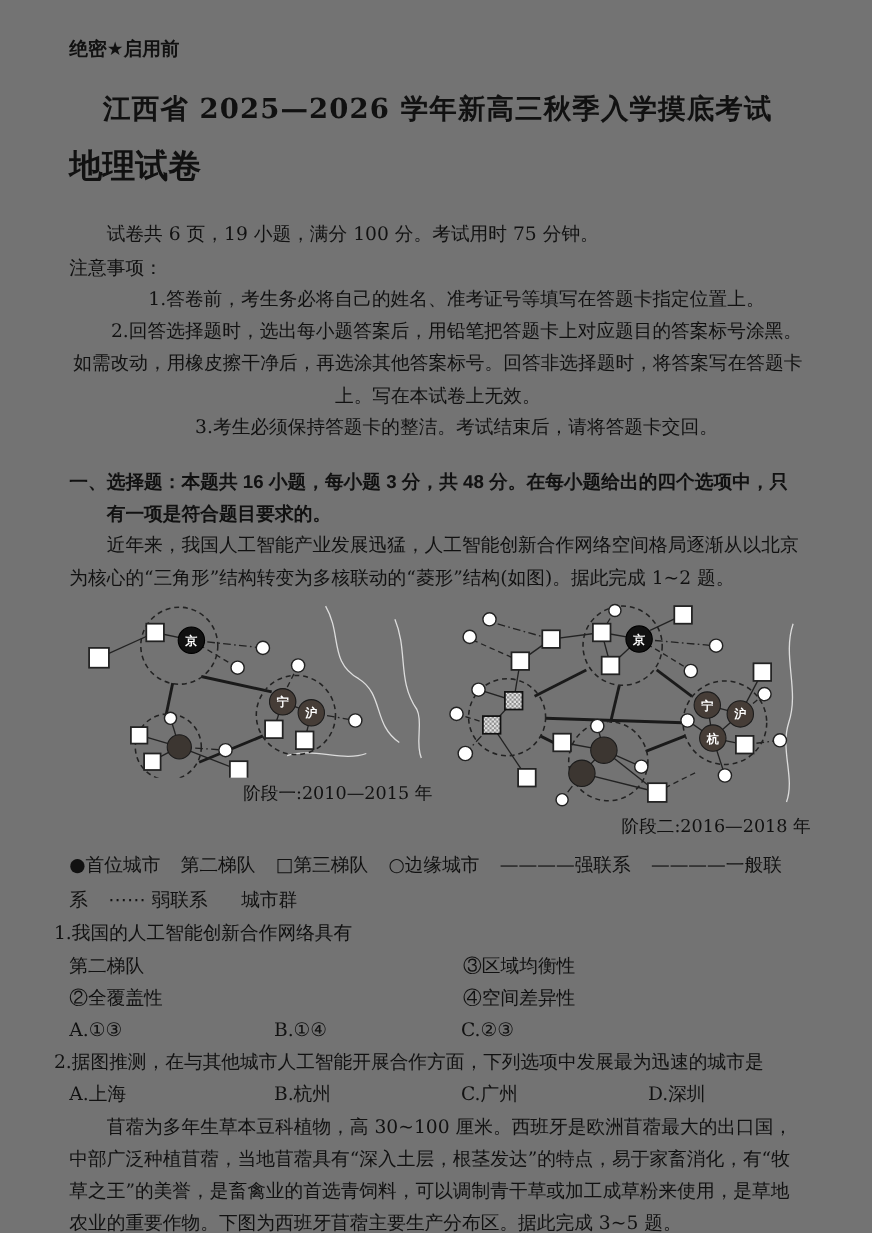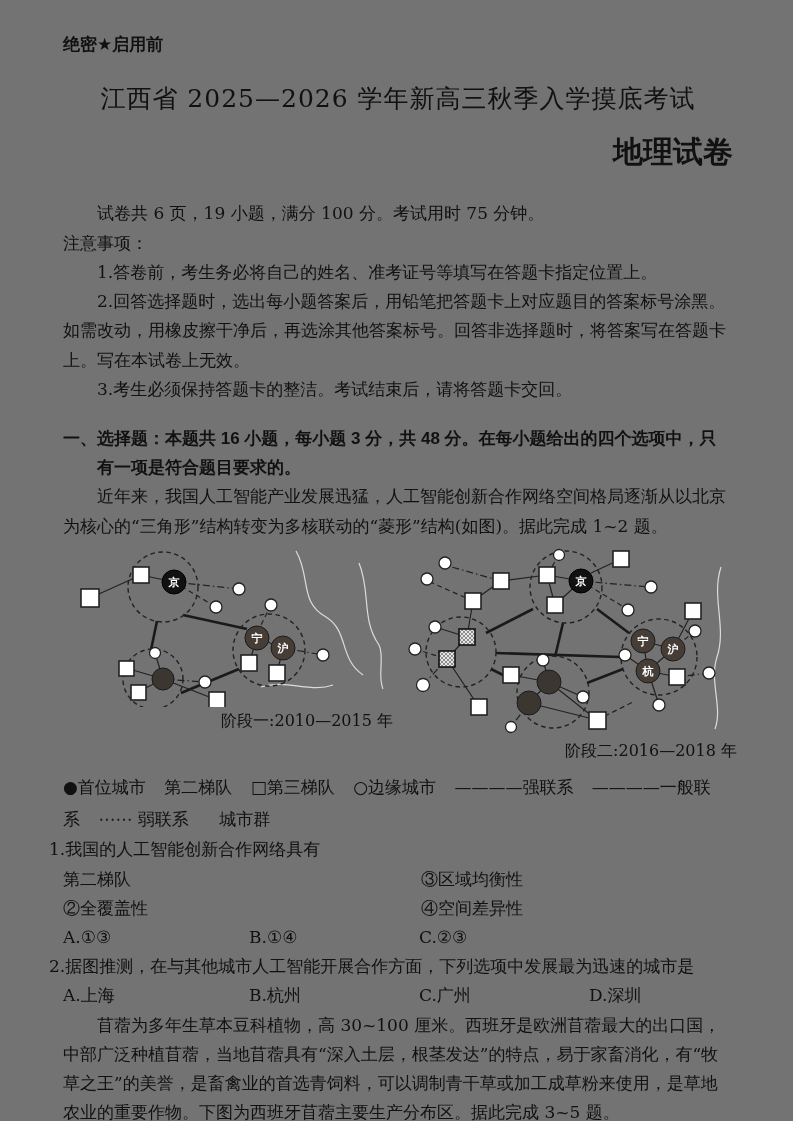--- a/index.html
+++ b/index.html
@@ -13,29 +13,29 @@
     font-family:"DejaVu Serif","Liberation Serif",serif;
     font-size:17px;
     line-height:1.72;
     padding:30px 60px 0 63px;
     overflow:hidden;
   }
 
   .security { font-weight:bold; font-size:17px; font-family:"Liberation Sans","DejaVu Sans",sans-serif; }
 
   .title {
-    text-align:center; font-size:25px; font-weight:normal;
+    text-align:center; font-size:25px; font-weight:bold;
     margin-top:24px; letter-spacing:1px; line-height:1.3;
   }
-  .subtitle { text-align:right; font-size:30px; font-weight:bold; margin-top:10px; font-family:"Liberation Sans","DejaVu Sans",sans-serif; }
+  .subtitle { text-align:left; font-size:30px; font-weight:bold; margin-top:10px; font-family:"Liberation Sans","DejaVu Sans",sans-serif; }
 
   .info-line { margin-top:22px; text-indent:2em; }
 
   .notice-heading { font-weight:normal; font-family:"Liberation Sans","DejaVu Sans",sans-serif; }
-  .notice-item { text-indent:2em; }
+  .notice-item { text-indent:2em;text-align:center; }
 
   .section-heading {
     margin-top:20px; font-weight:bold;
     font-family:"Liberation Sans","DejaVu Sans",sans-serif;
     padding-left:2em; text-indent:-2em;
   }
 
   .passage { text-indent:2em; }
 
   .figure-row {

